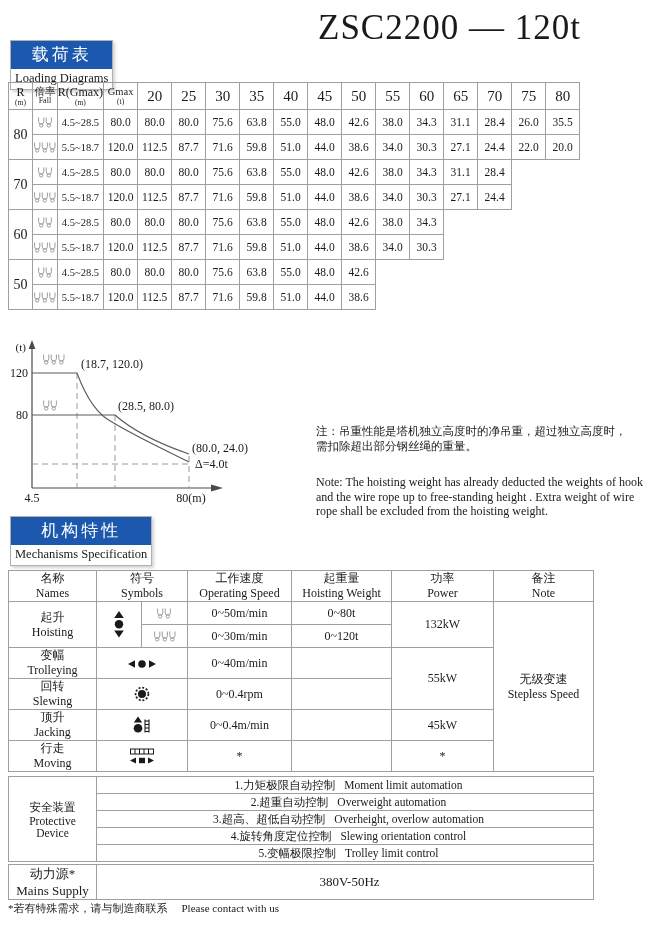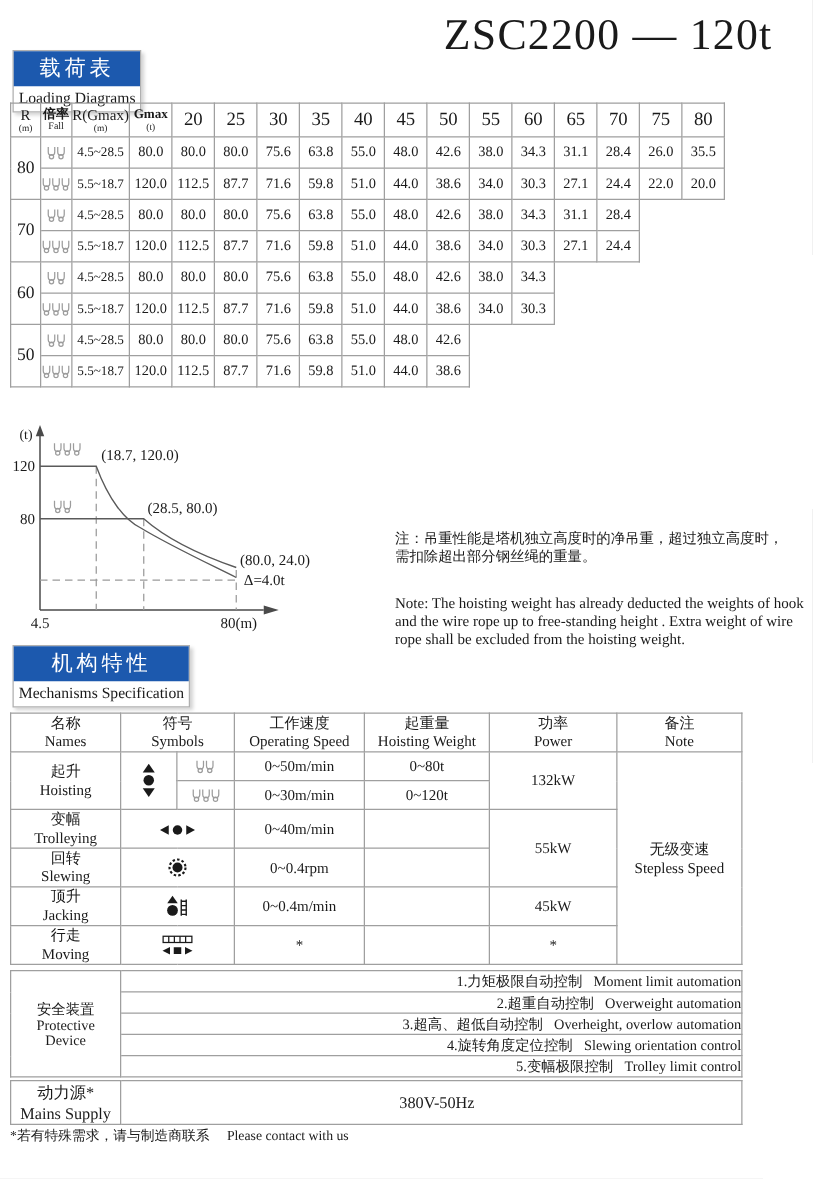--- a/index.html
+++ b/index.html
@@ -4,39 +4,39 @@
 <style>
   html,body{margin:0;padding:0;background:#e8e8e8;}
   #page{position:relative;width:650px;height:943px;background:#ffffff;margin:0 auto;
         font-family:"Liberation Serif",serif;color:#1a1a1a;overflow:hidden;}
   
   .secbox{position:absolute;border:1px solid #b0b0b0;background:#fff;text-align:center;
           box-shadow:2px 2px 3px rgba(0,0,0,.18);}
   .secbox .blue{background:#1c59ae;color:#fff;font-size:17px;letter-spacing:3px;padding:2px 10px 3px;}
   .secbox .en{font-size:12.5px;padding:2px 4px 3px;white-space:nowrap;}
   
-  #title{position:absolute;left:318px;top:8px;width:300px;text-align:right;
+  #title{position:absolute;left:318px;top:8px;width:300px;text-align:left;
          font-size:35px;letter-spacing:1px;white-space:nowrap;}
   
   table{border-collapse:collapse;table-layout:fixed;}
   td,th{border:1px solid #9f9f9f;text-align:center;vertical-align:middle;padding:0;
         font-weight:normal;color:#1a1a1a;}
   td.nob{border:none;}
   
   #ltab{position:absolute;left:8px;top:82px;}
   #ltab tr{height:25px;}
   #ltab tr.hd{height:27px;}
   #ltab td{font-size:11.5px;}
   #ltab .rad{font-size:15px;}
   #ltab .rcol{font-size:14px;}
   #ltab .range{font-size:10.5px;}
   .stk{line-height:1;}
   .stk .b{font-size:12px;}
   .stk .s{font-size:7.5px;margin-top:1px;}
-  .stk .b2{font-size:10.5px;font-weight:bold;}
+  .stk .b2{font-size:10.5px;}
   .stk .s2{font-size:8px;}
   
   #chart{position:absolute;left:5px;top:338px;width:266px;height:172px;}
   #chart svg{display:block;}
   .ax{stroke:#4a4a4a;stroke-width:1.2;fill:none;}
   .axf{fill:#4a4a4a;}
   .dash{stroke:#9a9a9a;stroke-width:1;stroke-dasharray:6,4;fill:none;}
   .curve{stroke:#5a5a5a;stroke-width:1.1;fill:none;}
   #chart text{font-family:"Liberation Serif",serif;fill:#1a1a1a;}
   .t12{font-size:12px;}
@@ -49,21 +49,21 @@
   
   #mtab{position:absolute;left:8px;top:570px;}
   #mtab td,#mtab th{font-size:12px;line-height:1.25;}
   #mtab tr.mh{height:30px;}
   #mtab tr.ms{height:23px;}
   #mtab tr.mr{height:31px;}
   
   #ptab{position:absolute;left:8px;top:776px;}
   #ptab tr{height:17px;}
   #ptab td{font-size:11.5px;}
-  #ptab td.item{text-align:right;padding-left:7px;margin-top:39px;}
+  #ptab td.item{text-align:center;padding-left:7px;margin-top:39px;}
   #ptab td.item .en{margin-left:9px;}
   
   #stab{position:absolute;left:8px;top:864px;}
   #stab tr{height:32px;}
   #stab td{font-size:13px;}
   #stab td.val{text-align:center;padding-left:9px;font-size:13px;}
   #footer{position:absolute;left:8px;top:901px;width:585px;text-align:left;font-size:11px;}
   #footer .gap{display:inline-block;width:14px;}
   .ic svg{vertical-align:middle;}
 </style>

